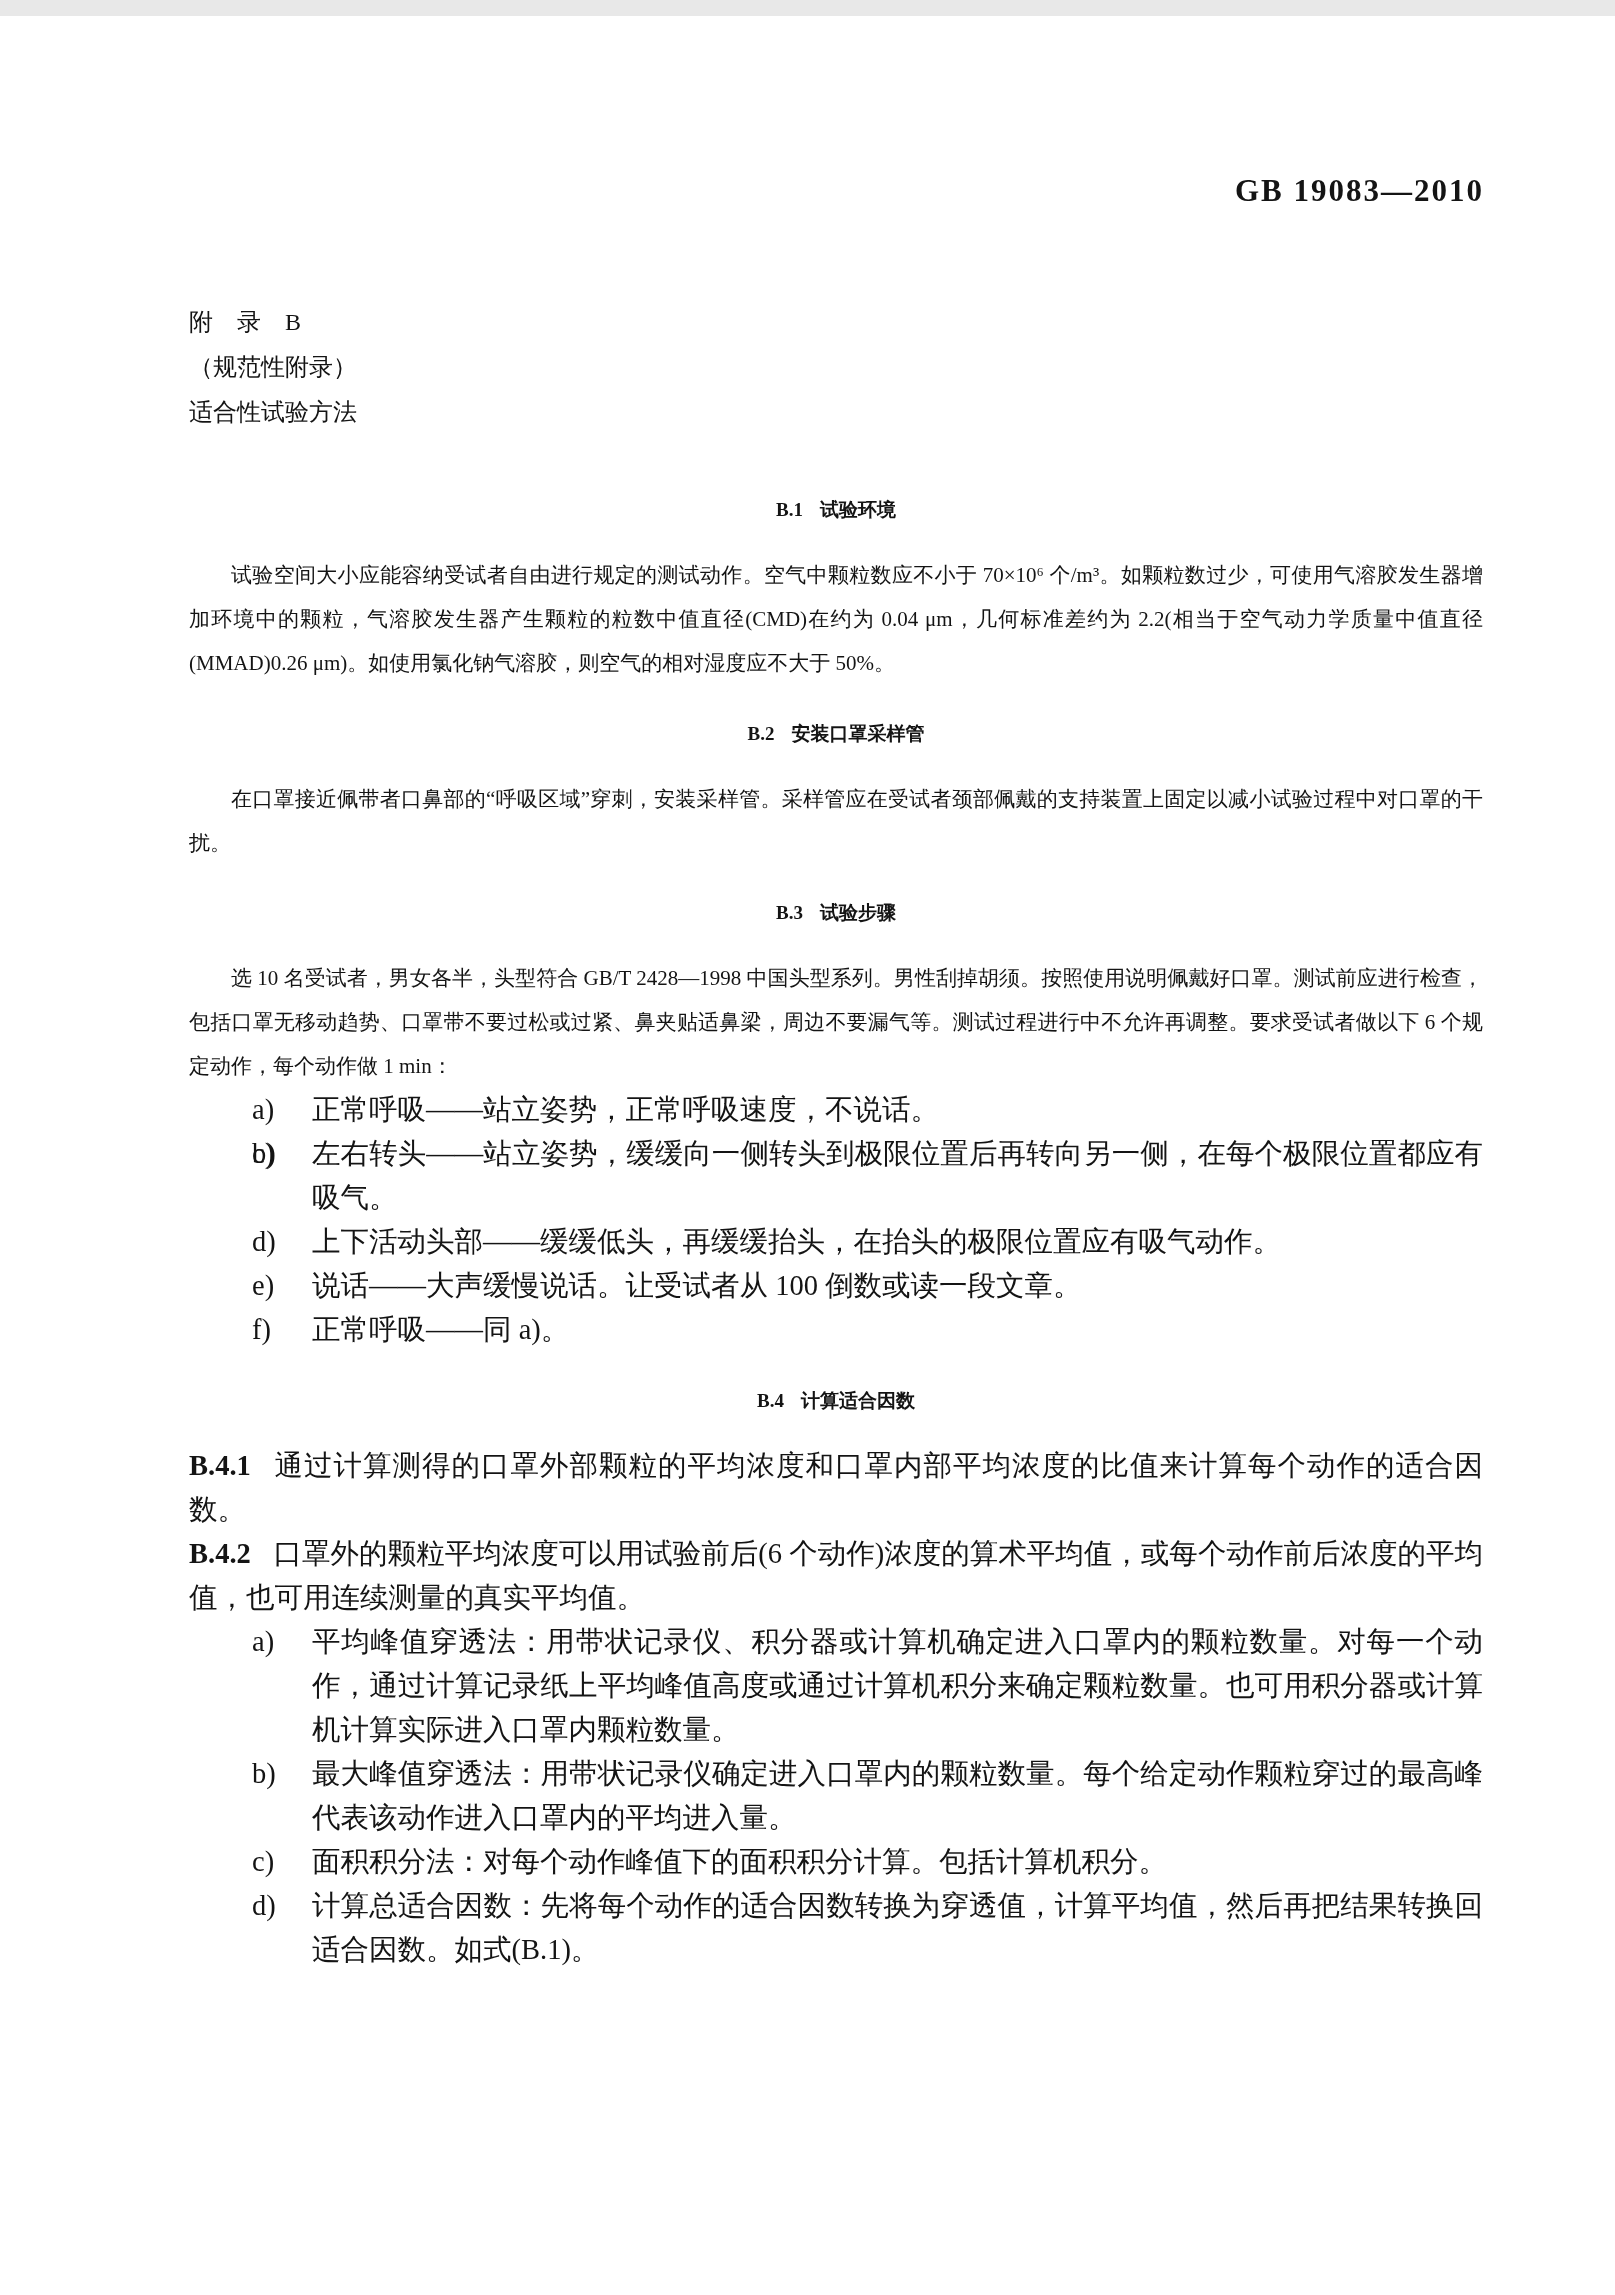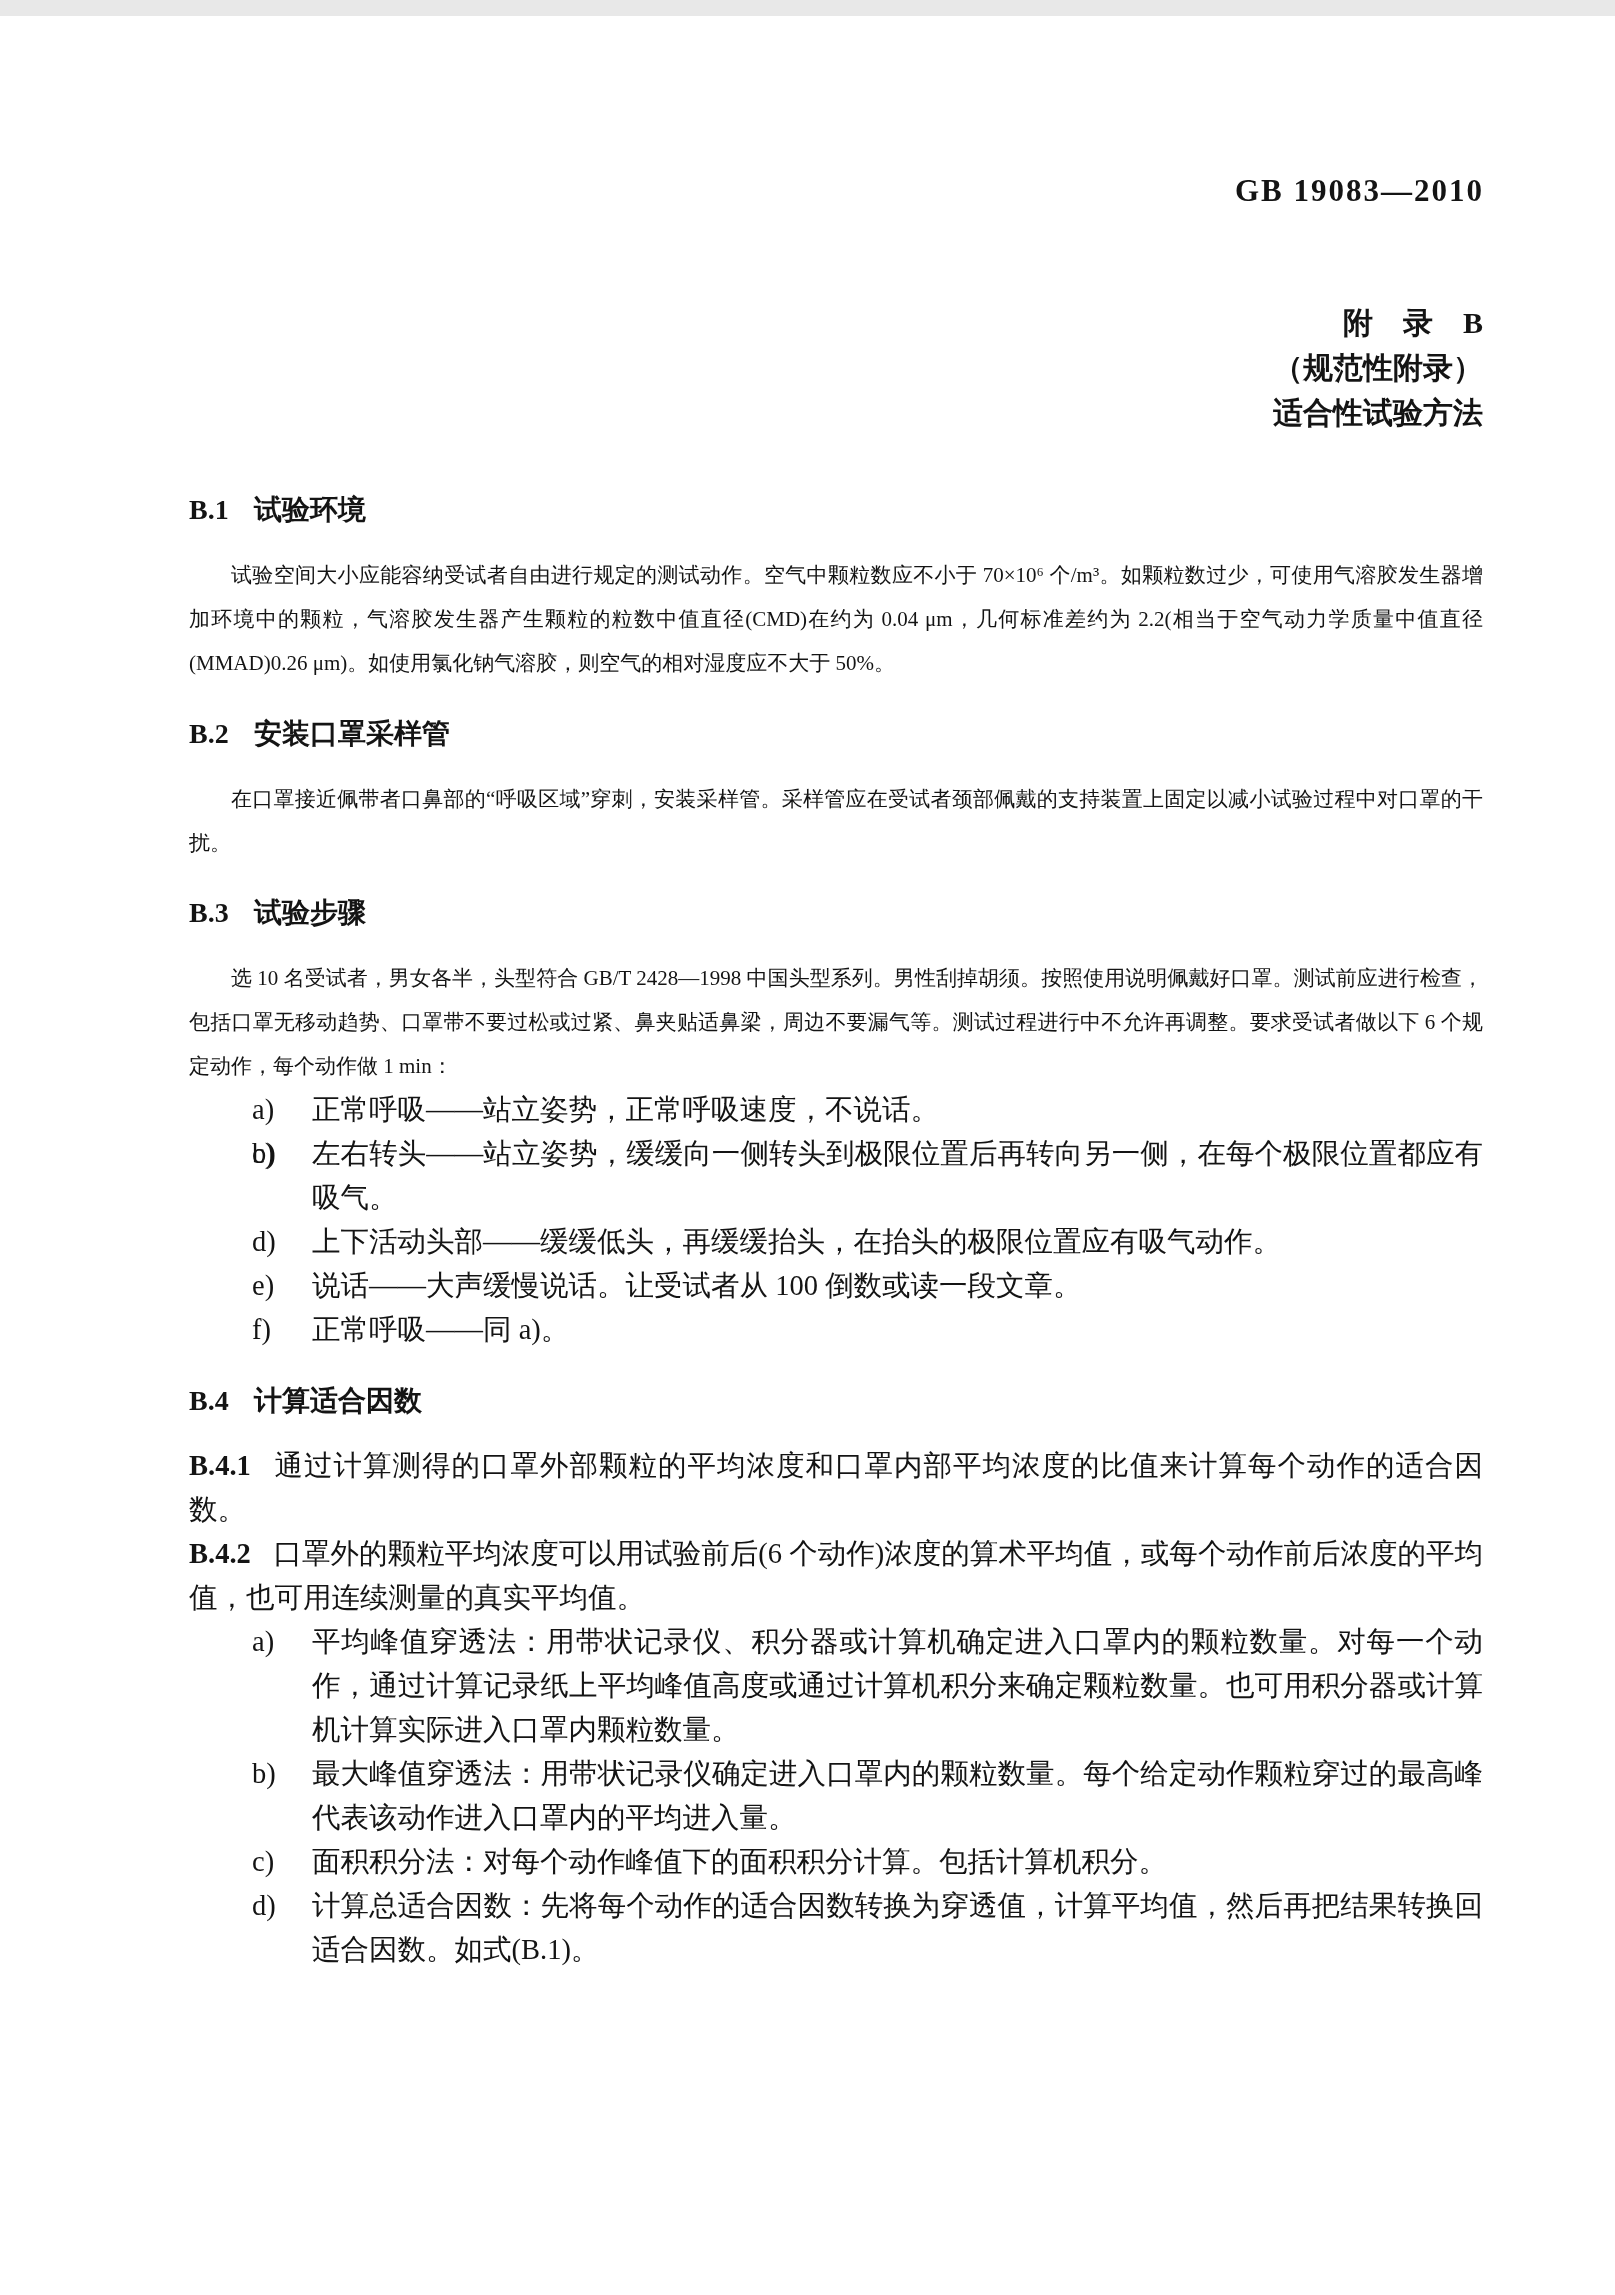--- a/index.html
+++ b/index.html
@@ -23,31 +23,32 @@
     letter-spacing: 2px;
     white-space: nowrap;
   }
   .content {
     position: absolute;
     left: 189px;
     top: 284px;
     width: 1294px;
   }
   .title-block {
-    text-align: right;
-    font-weight: bold;
-    font-size: 30px;
+    text-align: left;
+    font-weight: normal;
+    font-size: 24px;
     line-height: 45px;
   }
   .section-heading {
-    font-size: 28px;
+    font-size: 19px;
     font-weight: bold;
     line-height: 44px;
     margin: 26.6px 0 21px 0;
     white-space: nowrap;
+    text-align: center;
   }
   .section-heading.first { margin-top: 53px; }
   .section-heading .sec-num { margin-right: 0.9em; }
   .para {
     font-size: 21px;
     line-height: 44px;
     text-align: justify;
     text-indent: 2em;
     margin: 0;
   }

